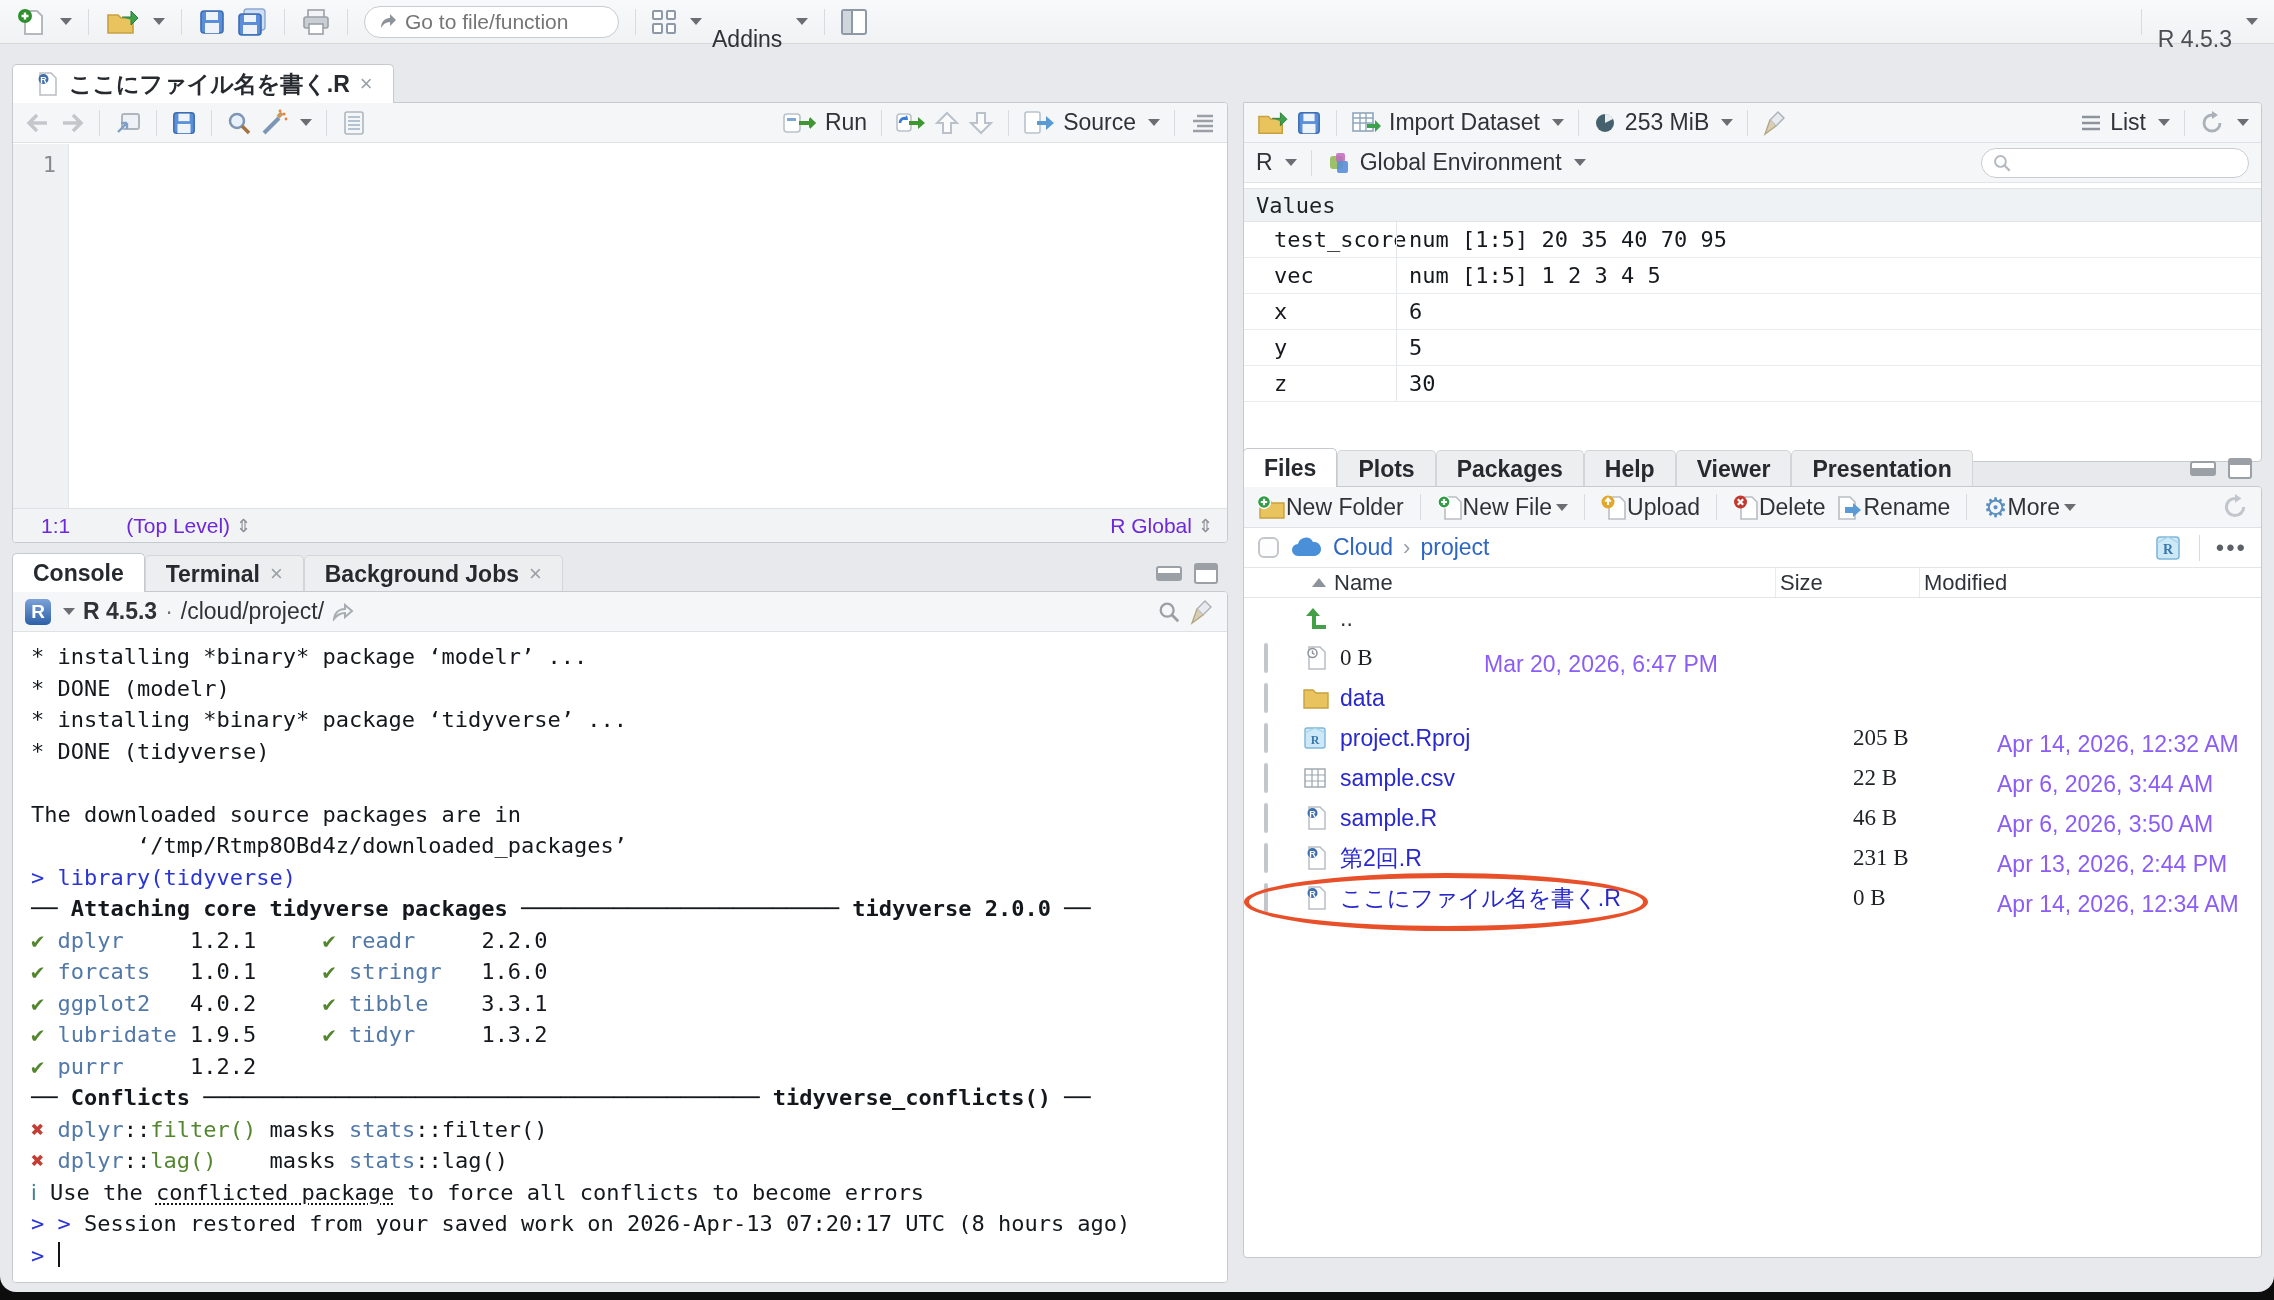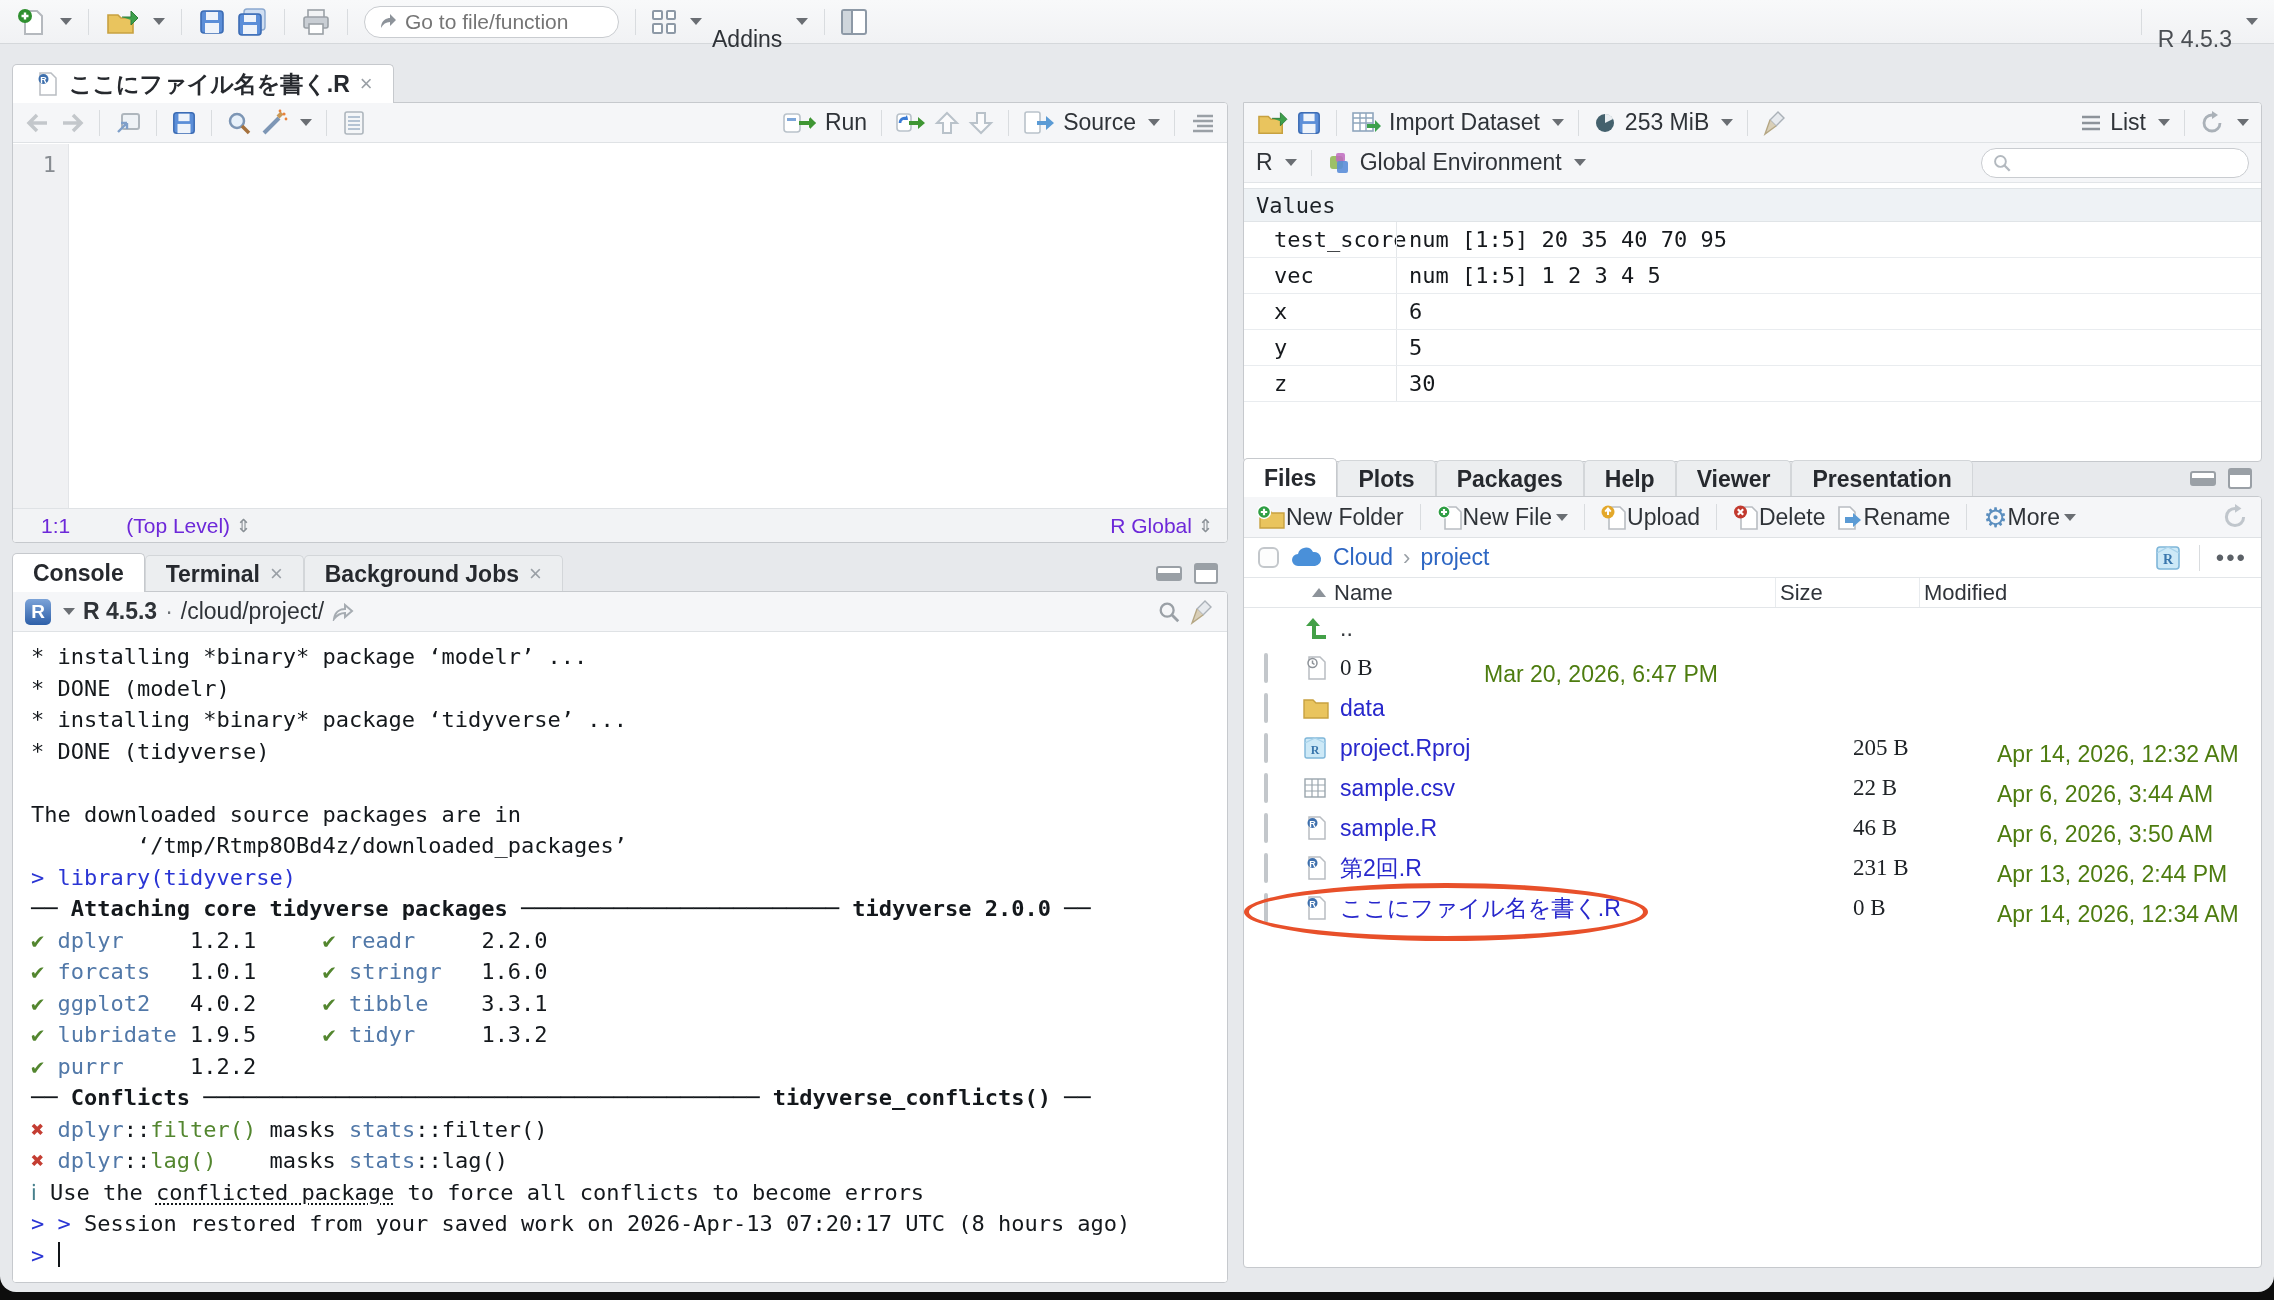--- a/index.html
+++ b/index.html
@@ -64,39 +64,39 @@
   #env-pane { left:1243px; top:64px; width:1019px; height:398px; }
   #env-toolbar { height:40px; }
   .scoperow { height:40px; display:flex; align-items:center; background:#f5f6f8; border-bottom:1px solid #e2e5e8; padding:0 12px; gap:8px; }
   .searchbox { width:268px; height:30px; border:1px solid #c9ccd0; border-radius:15px; background:#fff; display:flex; align-items:center; padding:0 10px; gap:6px; }
   .env-section { height:34px; margin-top:5px; background:#eef2f5; border-top:1px solid #e0e4e7; border-bottom:1px solid #e0e4e7; display:flex; align-items:center; padding-left:12px; font-family:"DejaVu Sans Mono",monospace; font-size:22px; color:#1c2126; }
   .env-row { height:36px; display:flex; border-bottom:1px solid #e9ecef; font-family:"DejaVu Sans Mono",monospace; font-size:22px; color:#16191d; }
   .env-name { width:152px; padding-left:30px; display:flex; align-items:center; }
   .env-val { flex:1; border-left:1px solid #e4e7ea; padding-left:12px; display:flex; align-items:center; }
 
   
-  #files-pane { left:1243px; top:458px; width:1019px; height:810px; }
+  #files-pane { left:1243px; top:448px; width:1019px; height:810px; }
   #files-toolbar { height:41px; gap:10px; }
   .filebtn { display:flex; align-items:center; font-size:23px; color:#2f3338; }
   .crumbrow { height:40px; display:flex; align-items:center; border-bottom:1px solid #e3e6e9; padding:0 14px; gap:10px; background:#fff; }
   .crumb { font-size:23px; color:#2d66c3; }
   .crumb-sep { color:#9aa0a6; font-size:22px; }
   .cb { width:21px; height:21px; border:2px solid #c3c7cb; border-radius:6px; background:#fdfdfd; flex:none; }
   .files-header { height:30px; display:flex; align-items:center; border-bottom:1px solid #e3e6e9; font-size:22px; color:#30343a; }
   .fh-name { width:531px; padding-left:68px; display:flex; align-items:center; gap:8px; }
   .fh-size { width:144px; border-left:1px solid #e8ebee; padding-left:4px; height:100%; display:flex; align-items:center; }
   .fh-mod { flex:1; border-left:1px solid #e8ebee; padding-left:4px; height:100%; display:flex; align-items:center; }
   .tri-up { width:0; height:0; border-left:7px solid transparent; border-right:7px solid transparent; border-bottom:9px solid #8d939a; }
   .file-row { height:40px; display:flex; align-items:center; padding-left:20px; font-size:23px; }
   .fr-cb { width:24px; margin-right:14px; }
   .fr-icon { width:30px; margin-right:8px; display:flex; align-items:center; }
   .fr-name { width:513px; color:#2828cc; overflow:hidden; white-space:nowrap; }
   .fr-name.updir { color:#33373c; }
   .fr-size { width:144px; color:#1e2226;font-family:Liberation Serif, serif; }
-  .fr-mod { flex:1; color:#4d7c0f;margin-top:13px; }
+  .fr-mod { flex:1; color:#8b5cf6;margin-top:13px; }
   .annotation { position:absolute; left:0px; top:386px; width:404px; height:58px; border:5px solid #e8502a; border-radius:50%; z-index:6; pointer-events:none; }
 
   .rlogo { width:26px; height:26px; border-radius:5px; background:linear-gradient(#7ca3d8,#2d5fa8); color:#fff; font-weight:700; font-size:19px; display:flex; align-items:center; justify-content:center; }
   .dot { color:#6d7277; font-size:23px; }
   .gear { font-family:"DejaVu Sans",sans-serif; font-size:27px; color:#5c8fbf; line-height:1; }
   .ellipsis { font-size:24px; color:#5c6167; letter-spacing:2px; }
 </style>
 </head>
 <body>
 

